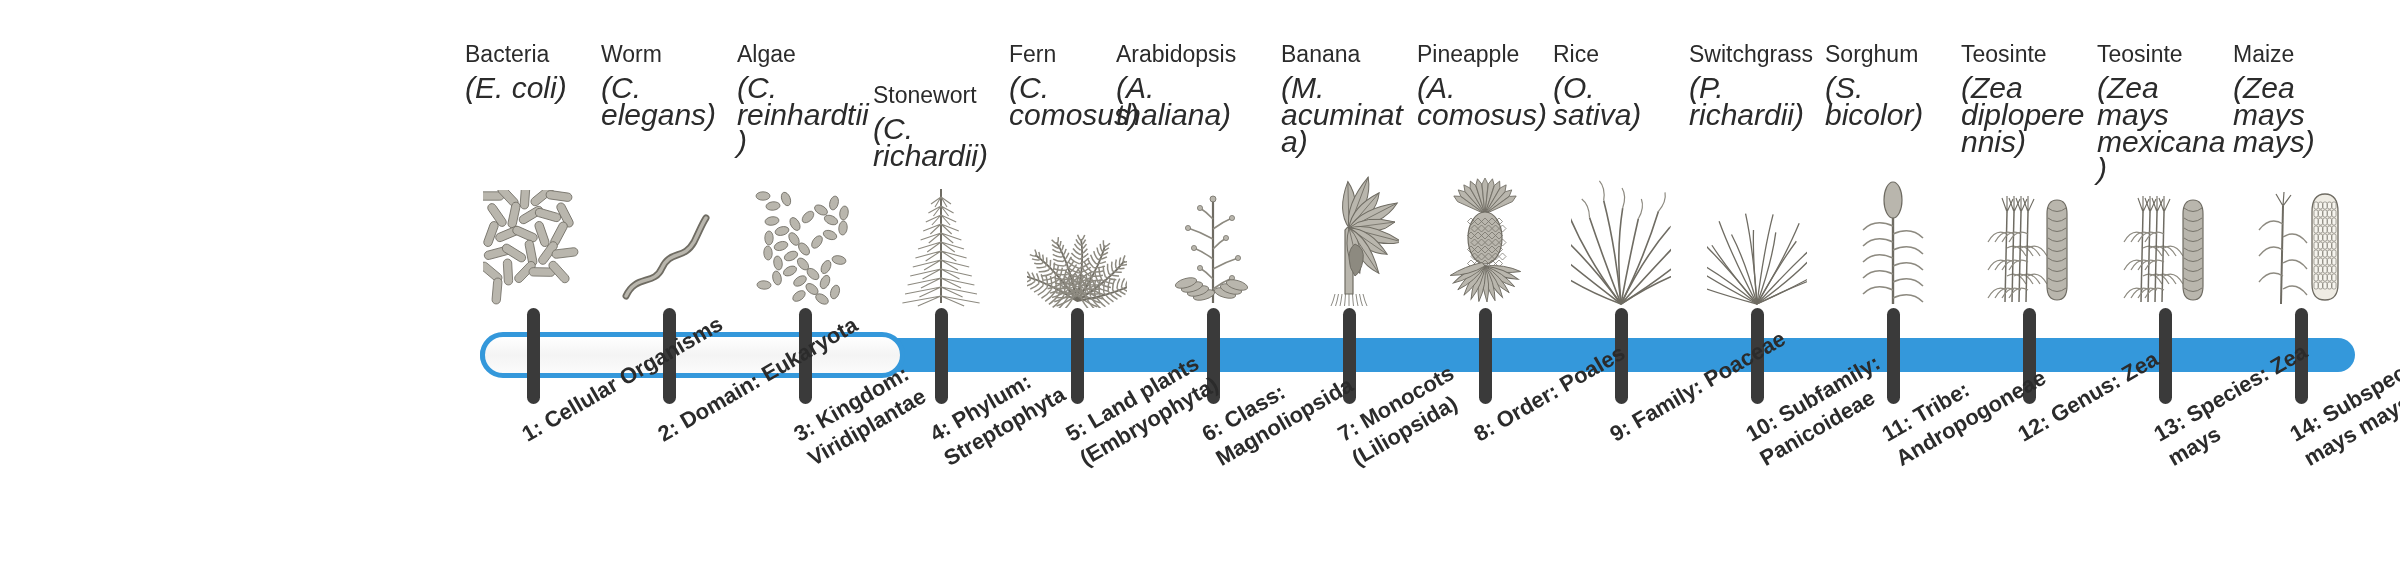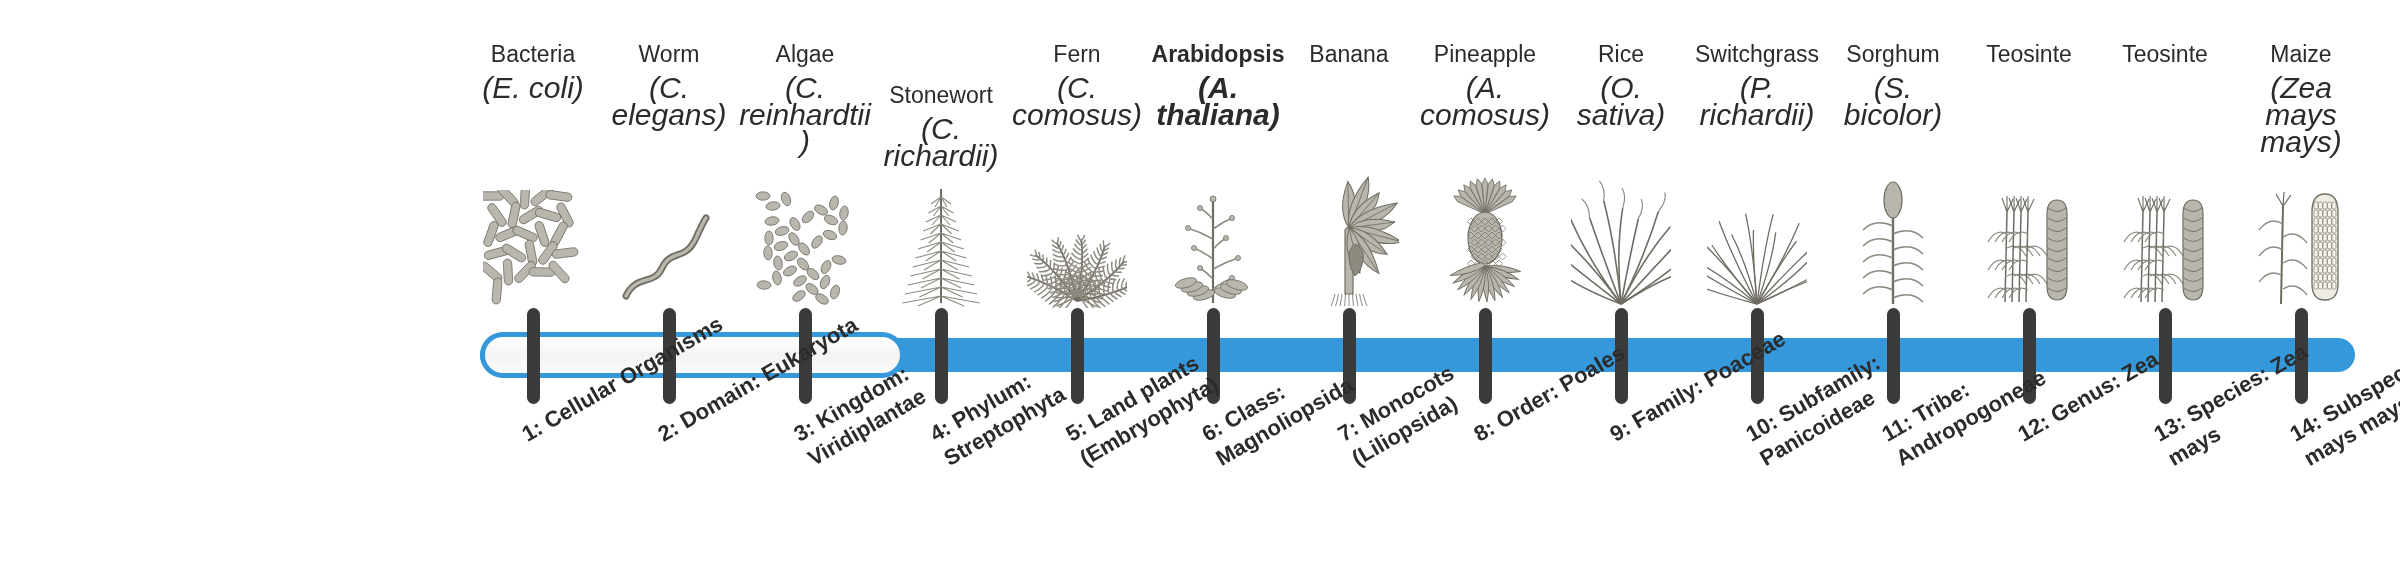--- a/index.html
+++ b/index.html
@@ -28,21 +28,20 @@
     color:#3a8fd4;
     text-decoration:underline;
     cursor:pointer;
   }
 
   
   .col{
     position:absolute;
     top:40px;
     width:136px;
-    text-align:center;
   }
   .common{
     font-size:23px;
     line-height:28px;
     color:#2b2b2b;
     white-space:nowrap;
   }
   .sci{
     font-size:30px;
     line-height:27px;
@@ -129,48 +128,51 @@
         <div class="sci">(C. reinhardtii)</div>
       </div>
       <div class="col" style="left: 873px; margin-top: 41px;">
         <div class="common">Stonewort</div>
         <div class="sci">(C. richardii)</div>
       </div>
       <div class="col" style="left: 1009px;">
         <div class="common">Fern</div>
         <div class="sci">(C. comosus)</div>
       </div>
-      <div class="col" style="left: 1150px; font-weight: bold;">
+      <div class="col" style="left: 1116px;">
         <div class="common">Arabidopsis</div>
         <div class="sci">(A. thaliana)</div>
       </div>
       <div class="col" style="left: 1281px;">
         <div class="common">Banana</div>
+        <div class="sci">(M. acuminata)</div>
       </div>
       <div class="col" style="left: 1417px;">
         <div class="common">Pineapple</div>
         <div class="sci">(A. comosus)</div>
       </div>
       <div class="col" style="left: 1553px;">
         <div class="common">Rice</div>
         <div class="sci">(O. sativa)</div>
       </div>
       <div class="col" style="left: 1689px;">
         <div class="common">Switchgrass</div>
         <div class="sci">(P. richardii)</div>
       </div>
       <div class="col" style="left: 1825px;">
         <div class="common">Sorghum</div>
         <div class="sci">(S. bicolor)</div>
       </div>
       <div class="col" style="left: 1961px;">
         <div class="common">Teosinte</div>
+        <div class="sci">(Zea diploperennis)</div>
       </div>
       <div class="col" style="left: 2097px;">
         <div class="common">Teosinte</div>
+        <div class="sci">(Zea mays mexicana)</div>
       </div>
       <div class="col" style="left: 2233px;">
         <div class="common">Maize</div>
         <div class="sci">(Zea mays mays)</div>
       </div>
     </div>
   <div id="orgs">
       <div class="org" style="left: 465px;">
         <svg width="100" height="118" viewBox="0 0 100 118">
           <g transform="translate(8,6) rotate(0)">

